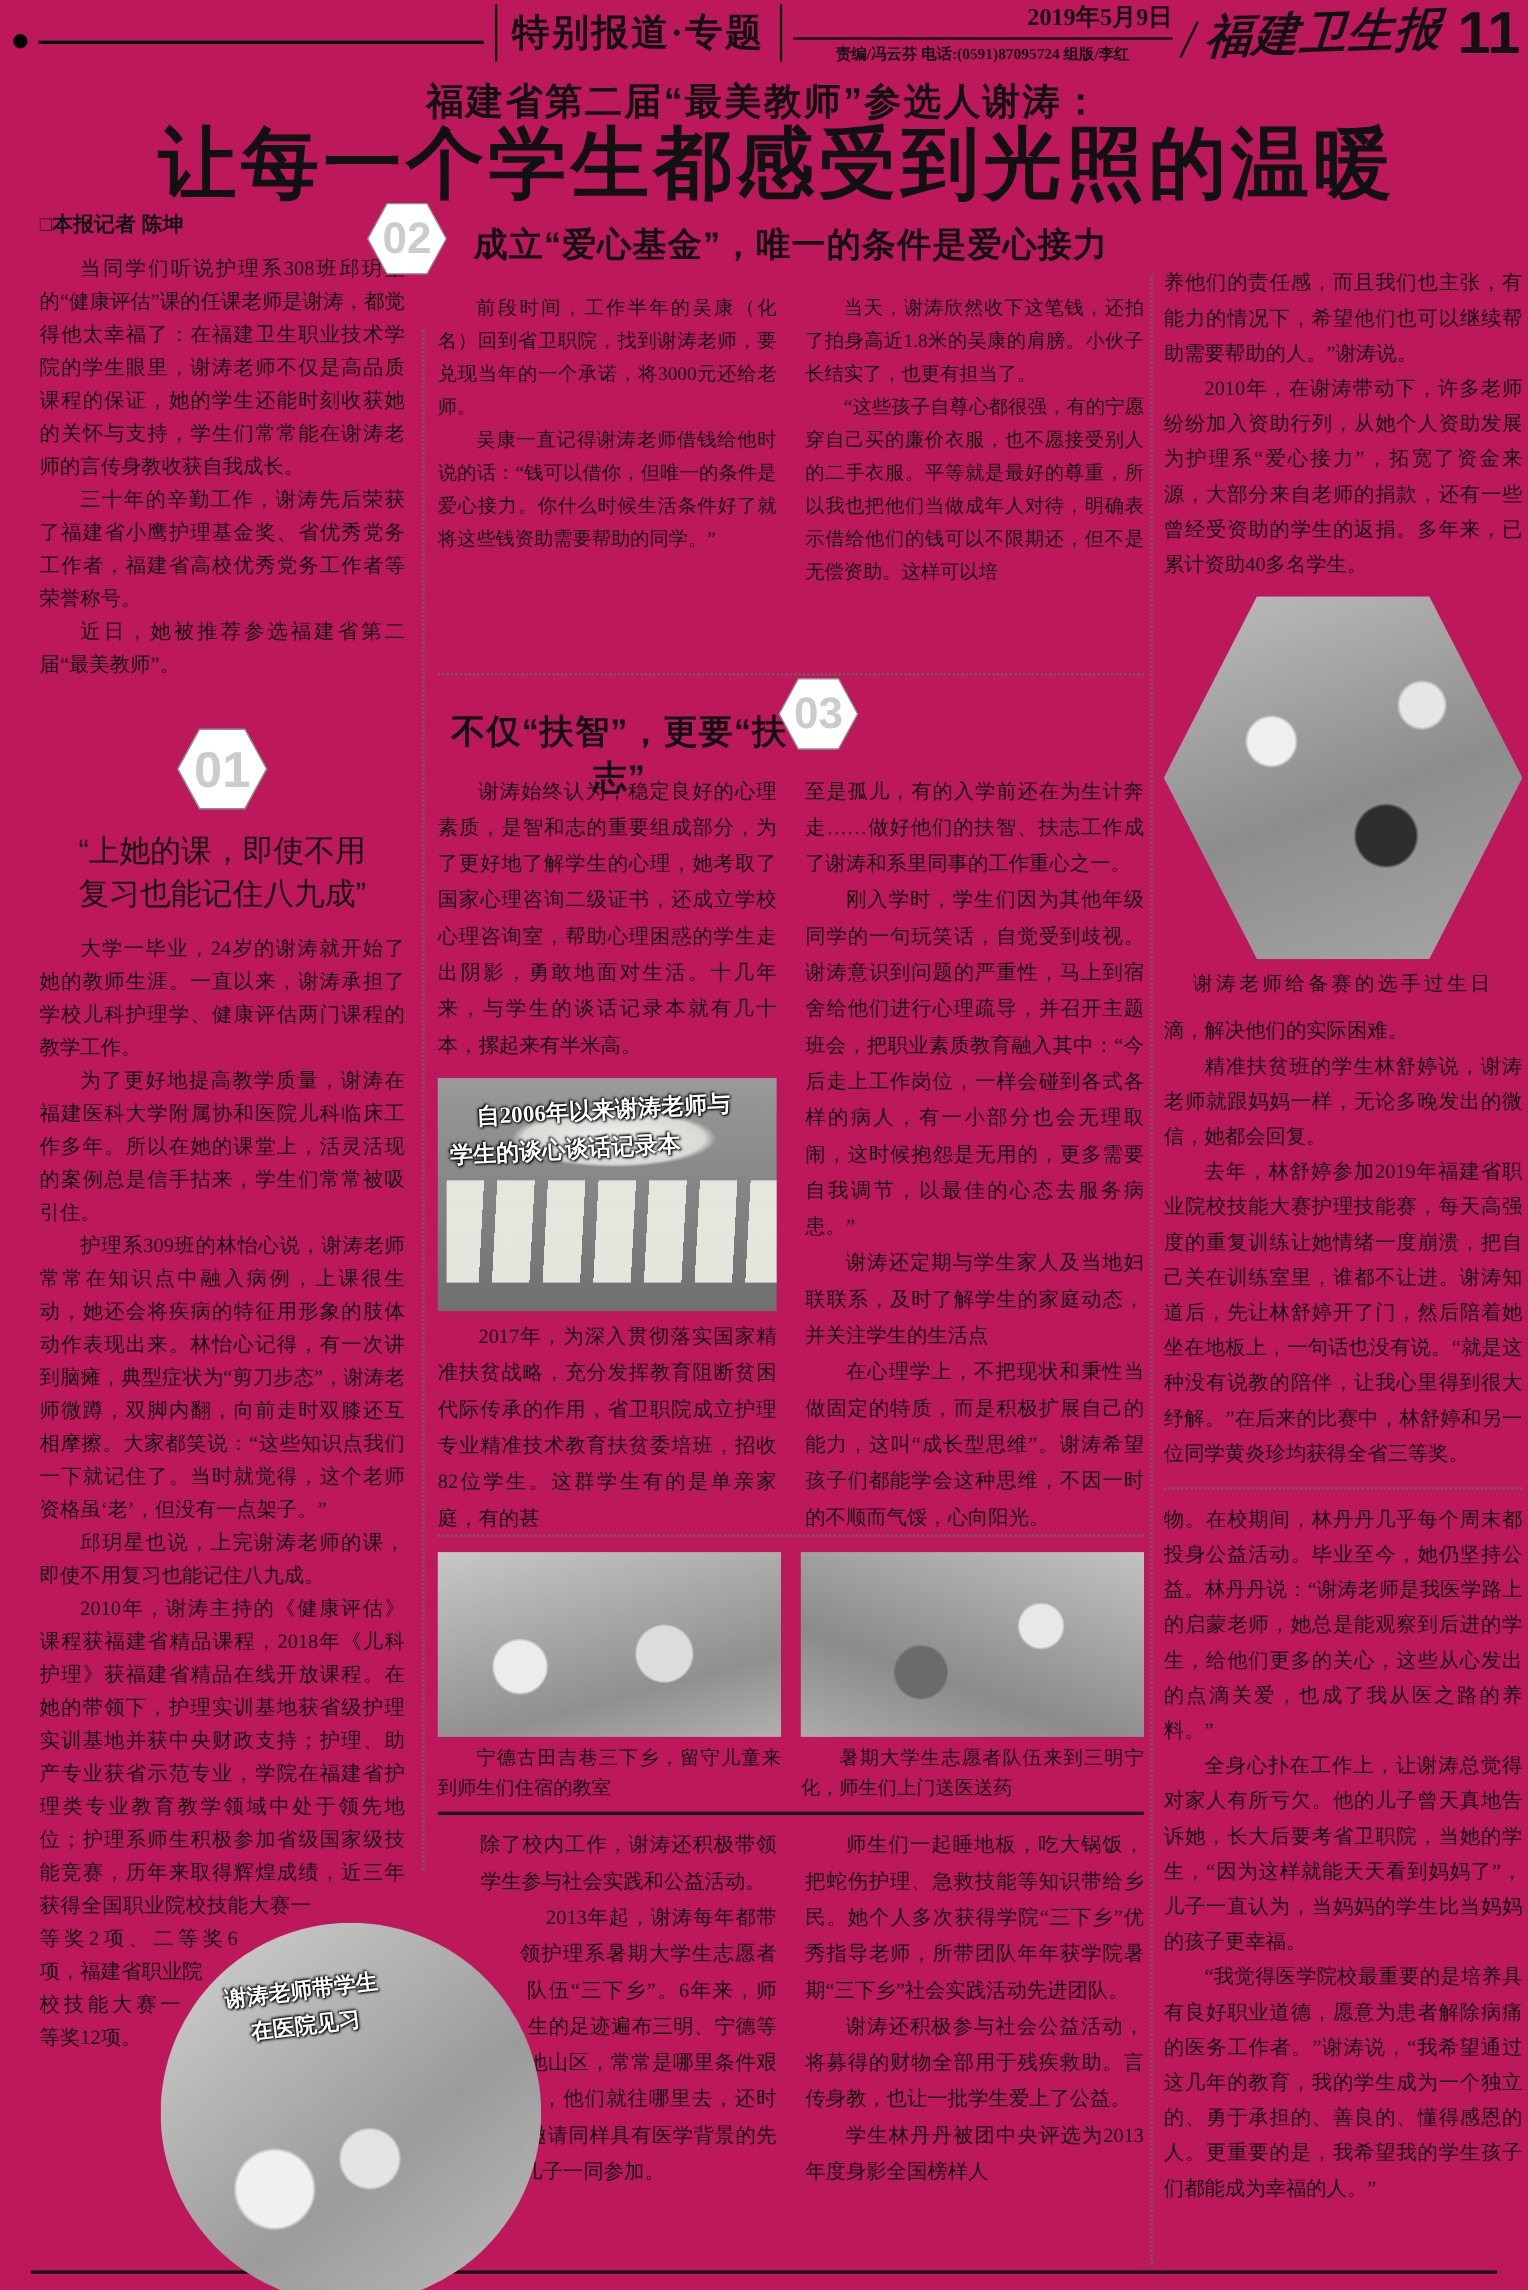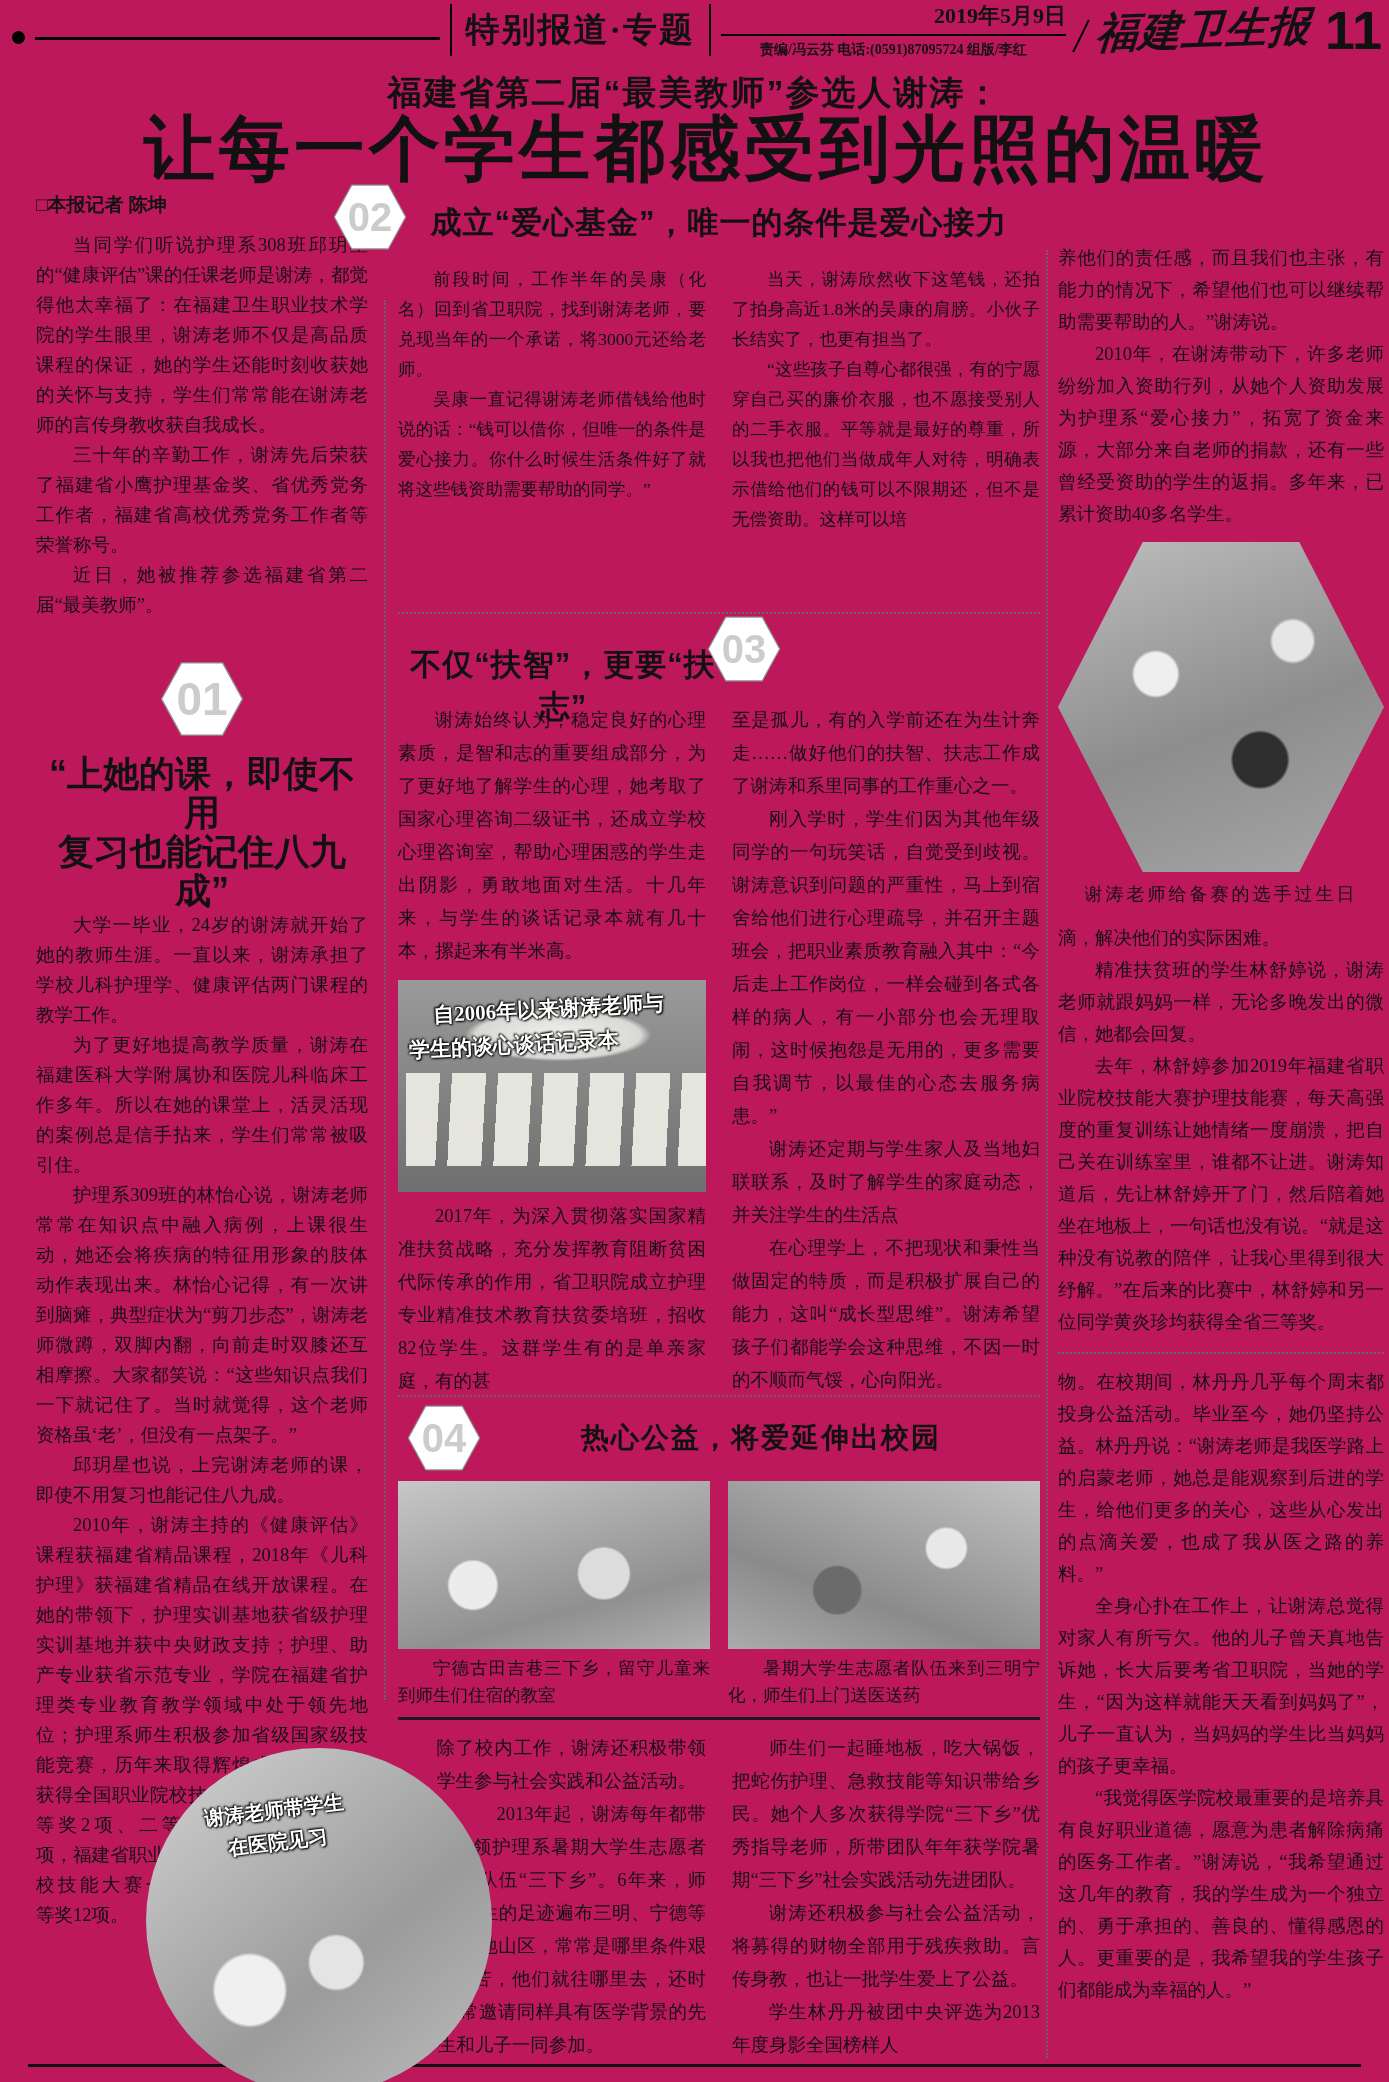--- a/index.html
+++ b/index.html
@@ -42,22 +42,22 @@
                font-family:"Liberation Sans","DejaVu Sans",sans-serif; font-weight:900;
                color:#cccccc; }
 
   
   .leftcol { position:absolute; left:36px; top:190px; width:332px; height:1880px;
              font-size:18.5px; line-height:30px; text-align:justify; overflow:hidden; }
   .byline { font-family:"Liberation Sans","DejaVu Sans",sans-serif; font-weight:bold;
             font-size:19px; text-indent:0; margin-bottom:10px; }
   .badge01 { width:86px; height:78px; margin:40px auto 16px auto; }
   .badge01 .badge-num { font-size:46px; }
-  .sec01-title { font-family:"Liberation Sans","DejaVu Sans",sans-serif; font-weight:bold;
-                 font-size:36px; line-height:39px; text-align:center; }
+  .sec01-title { font-family:"Liberation Sans","DejaVu Sans",sans-serif; font-weight:normal;
+                 font-size:28px; line-height:39px; text-align:center; margin-bottom:16px; }
   .spacer-r { float:right; width:220px; height:640px;
               shape-outside:circle(176px at 172px 472px); }
   .spacer-l { float:left; width:84px; height:330px;
               shape-outside:circle(178px at -96px 182px); }
 
   .vdot1 { position:absolute; left:384px; top:300px; height:1400px; border-left:2px dotted #666; }
   .vdot2 { position:absolute; left:1046px; top:250px; height:1808px; border-left:2px dotted #666; }
   .hdot  { border-top:2px dotted #666; }
 
   .sec { position:absolute; left:398px; width:642px; }
@@ -242,29 +242,20 @@
       <div class="col cont">
           <p>至是孤儿，有的入学前还在为生计奔走……做好他们的扶智、扶志工作成了谢涛和系里同事的工作重心之一。</p>
           <p>刚入学时，学生们因为其他年级同学的一句玩笑话，自觉受到歧视。谢涛意识到问题的严重性，马上到宿舍给他们进行心理疏导，并召开主题班会，把职业素质教育融入其中：“今后走上工作岗位，一样会碰到各式各样的病人，有一小部分也会无理取闹，这时候抱怨是无用的，更多需要自我调节，以最佳的心态去服务病患。”</p>
           <p>谢涛还定期与学生家人及当地妇联联系，及时了解学生的家庭动态，并关注学生的生活点</p>
           <p>在心理学上，不把现状和秉性当做固定的特质，而是积极扩展自己的能力，这叫“成长型思维”。谢涛希望孩子们都能学会这种思维，不因一时的不顺而气馁，心向阳光。</p>
         </div>
     </div>
   </div>
 
   <div class="sec sec04">
-    <div class="sec04-head">
-      <div class="badge badge04">
-        <svg viewBox="0 0 100 90">
-            <polygon points="26,3 74,3 97,45 74,87 26,87 3,45"></polygon>
-          </svg>
-        <span class="badge-num">04</span>
-      </div>
-      <div class="sec-title sec04-title">热心公益，将爱延伸出校园</div>
-    </div>
     <div class="sec04-photos">
       <figure>
         <div class="ph ph-room"></div>
         <figcaption class="figcap">宁德古田吉巷三下乡，留守儿童来到师生们住宿的教室</figcaption>
       </figure>
       <figure>
         <div class="ph ph-visit"></div>
         <figcaption class="figcap">暑期大学生志愿者队伍来到三明宁化，师生们上门送医送药</figcaption>
       </figure>
     </div>

